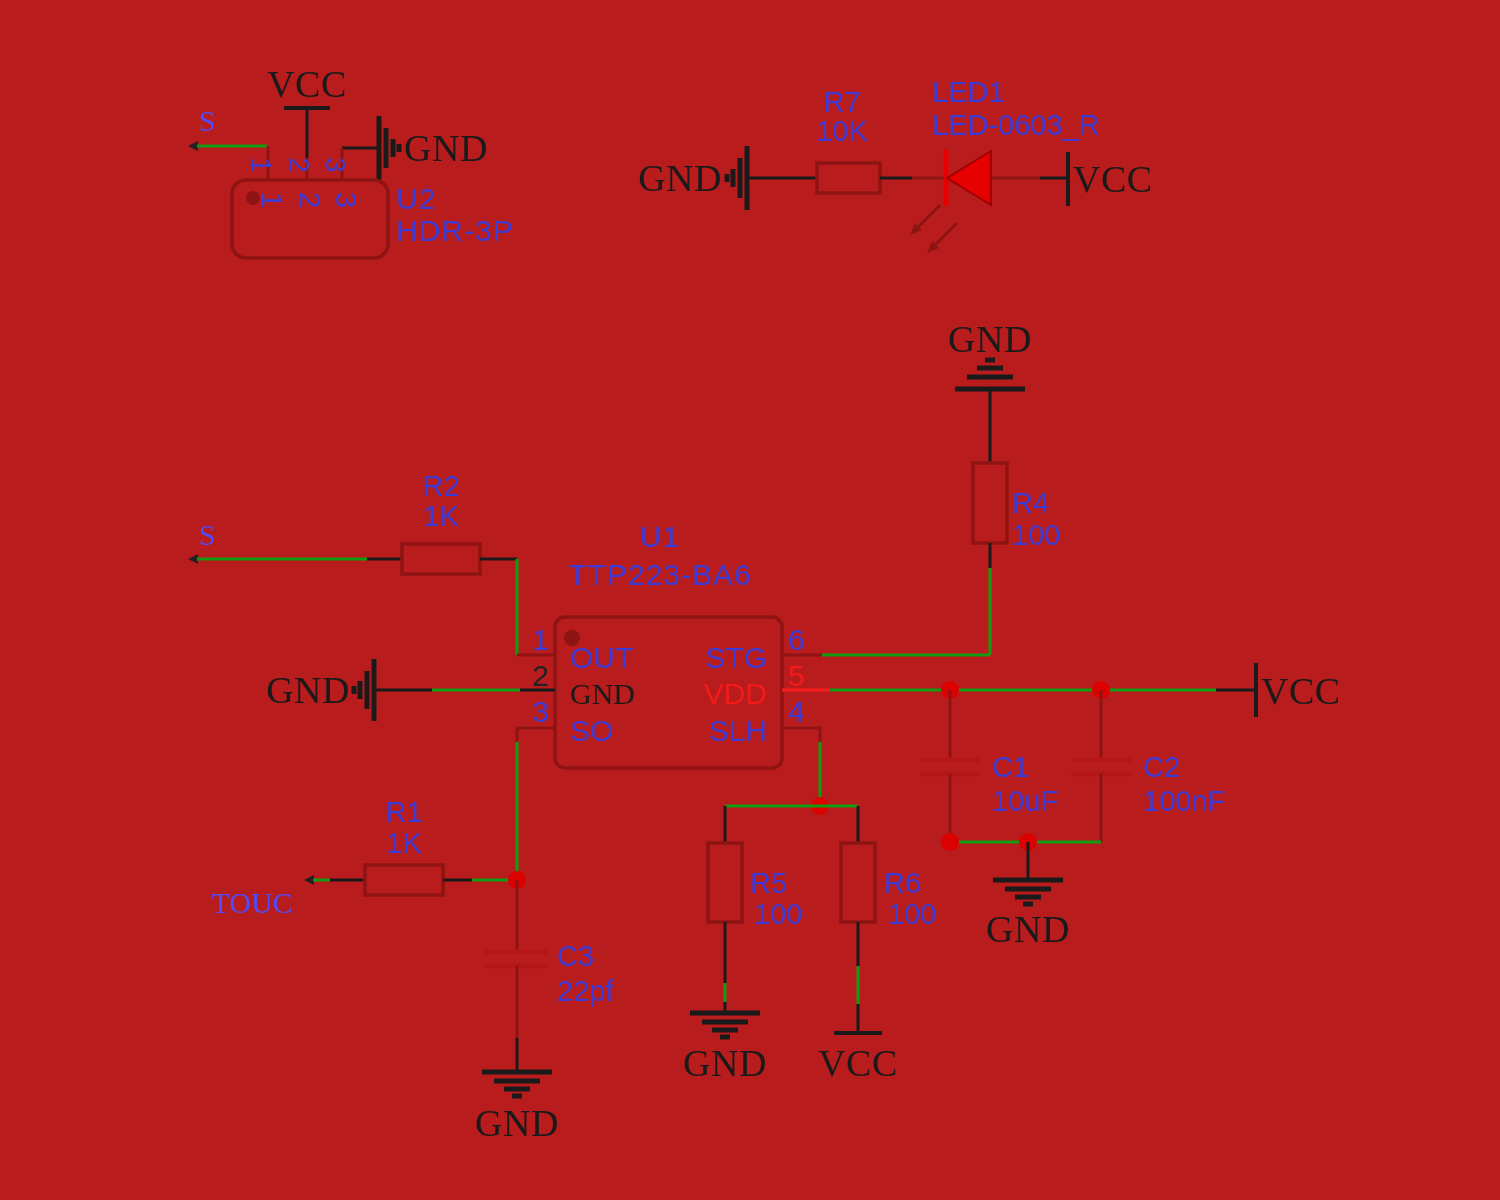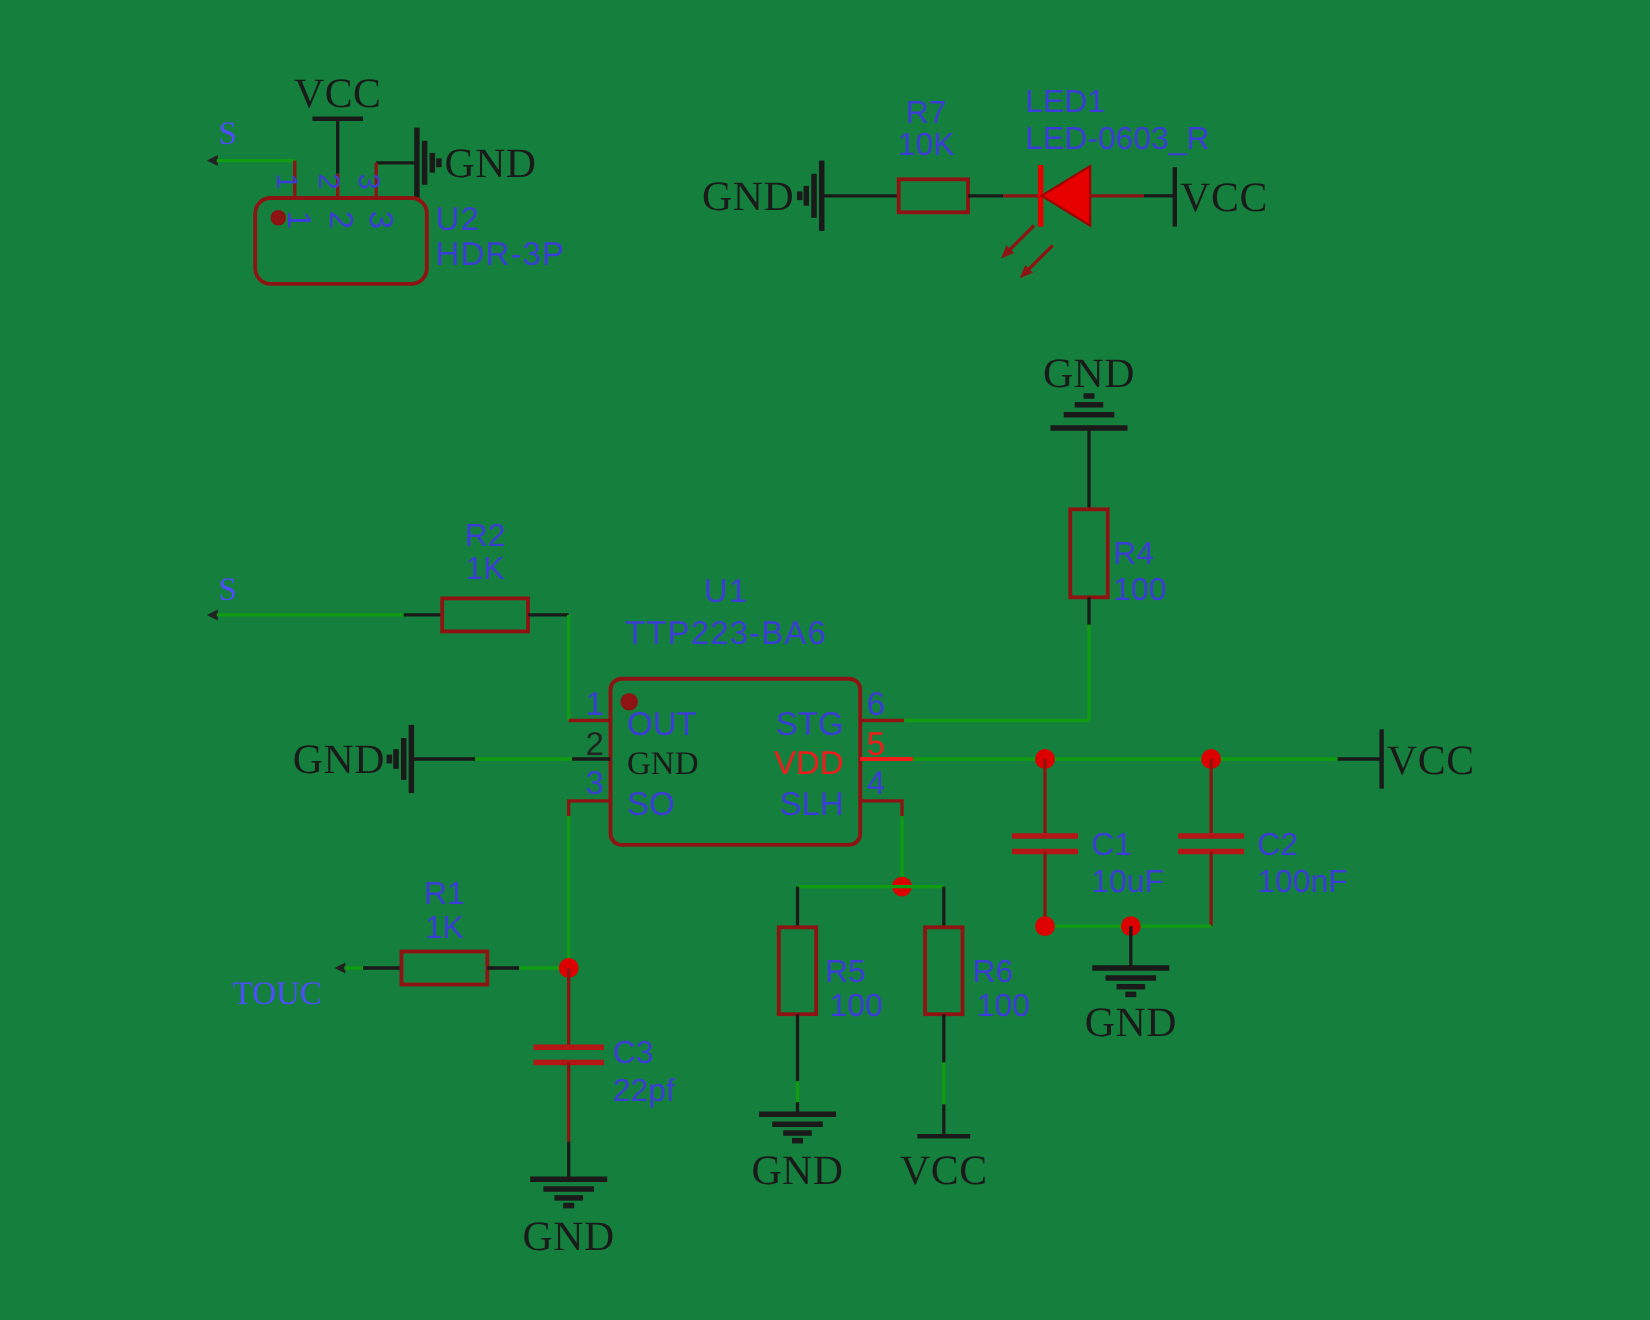--- a/index.html
+++ b/index.html
@@ -1,16 +1,16 @@
 <!DOCTYPE html>
 <html><head>
 <meta charset="utf-8">
 <style>
   html,body{margin:0;padding:0;background:#ffffff;}
-  .canvas{width:1500px;height:1200px;position:relative;background:#15803d;}
+  .canvas{width:1500px;height:1200px;position:relative;background:#b91c1c;}
   svg{display:block;}
   
   .wg{stroke:#109c10;stroke-width:3;fill:none;}
   .wk{stroke:#1a1a1a;stroke-width:3;fill:none;}
   .wr{stroke:#8e1414;stroke-width:3;fill:none;}
   .wR{stroke:#f21b1b;stroke-width:3.5;fill:none;}
   
   .sym{stroke:#8e1414;stroke-width:3.5;fill:none;}
   .cap{stroke:#b51717;stroke-width:5;fill:none;}
   .gbar{stroke:#1a1a1a;stroke-width:5;fill:none;stroke-linecap:butt;}

